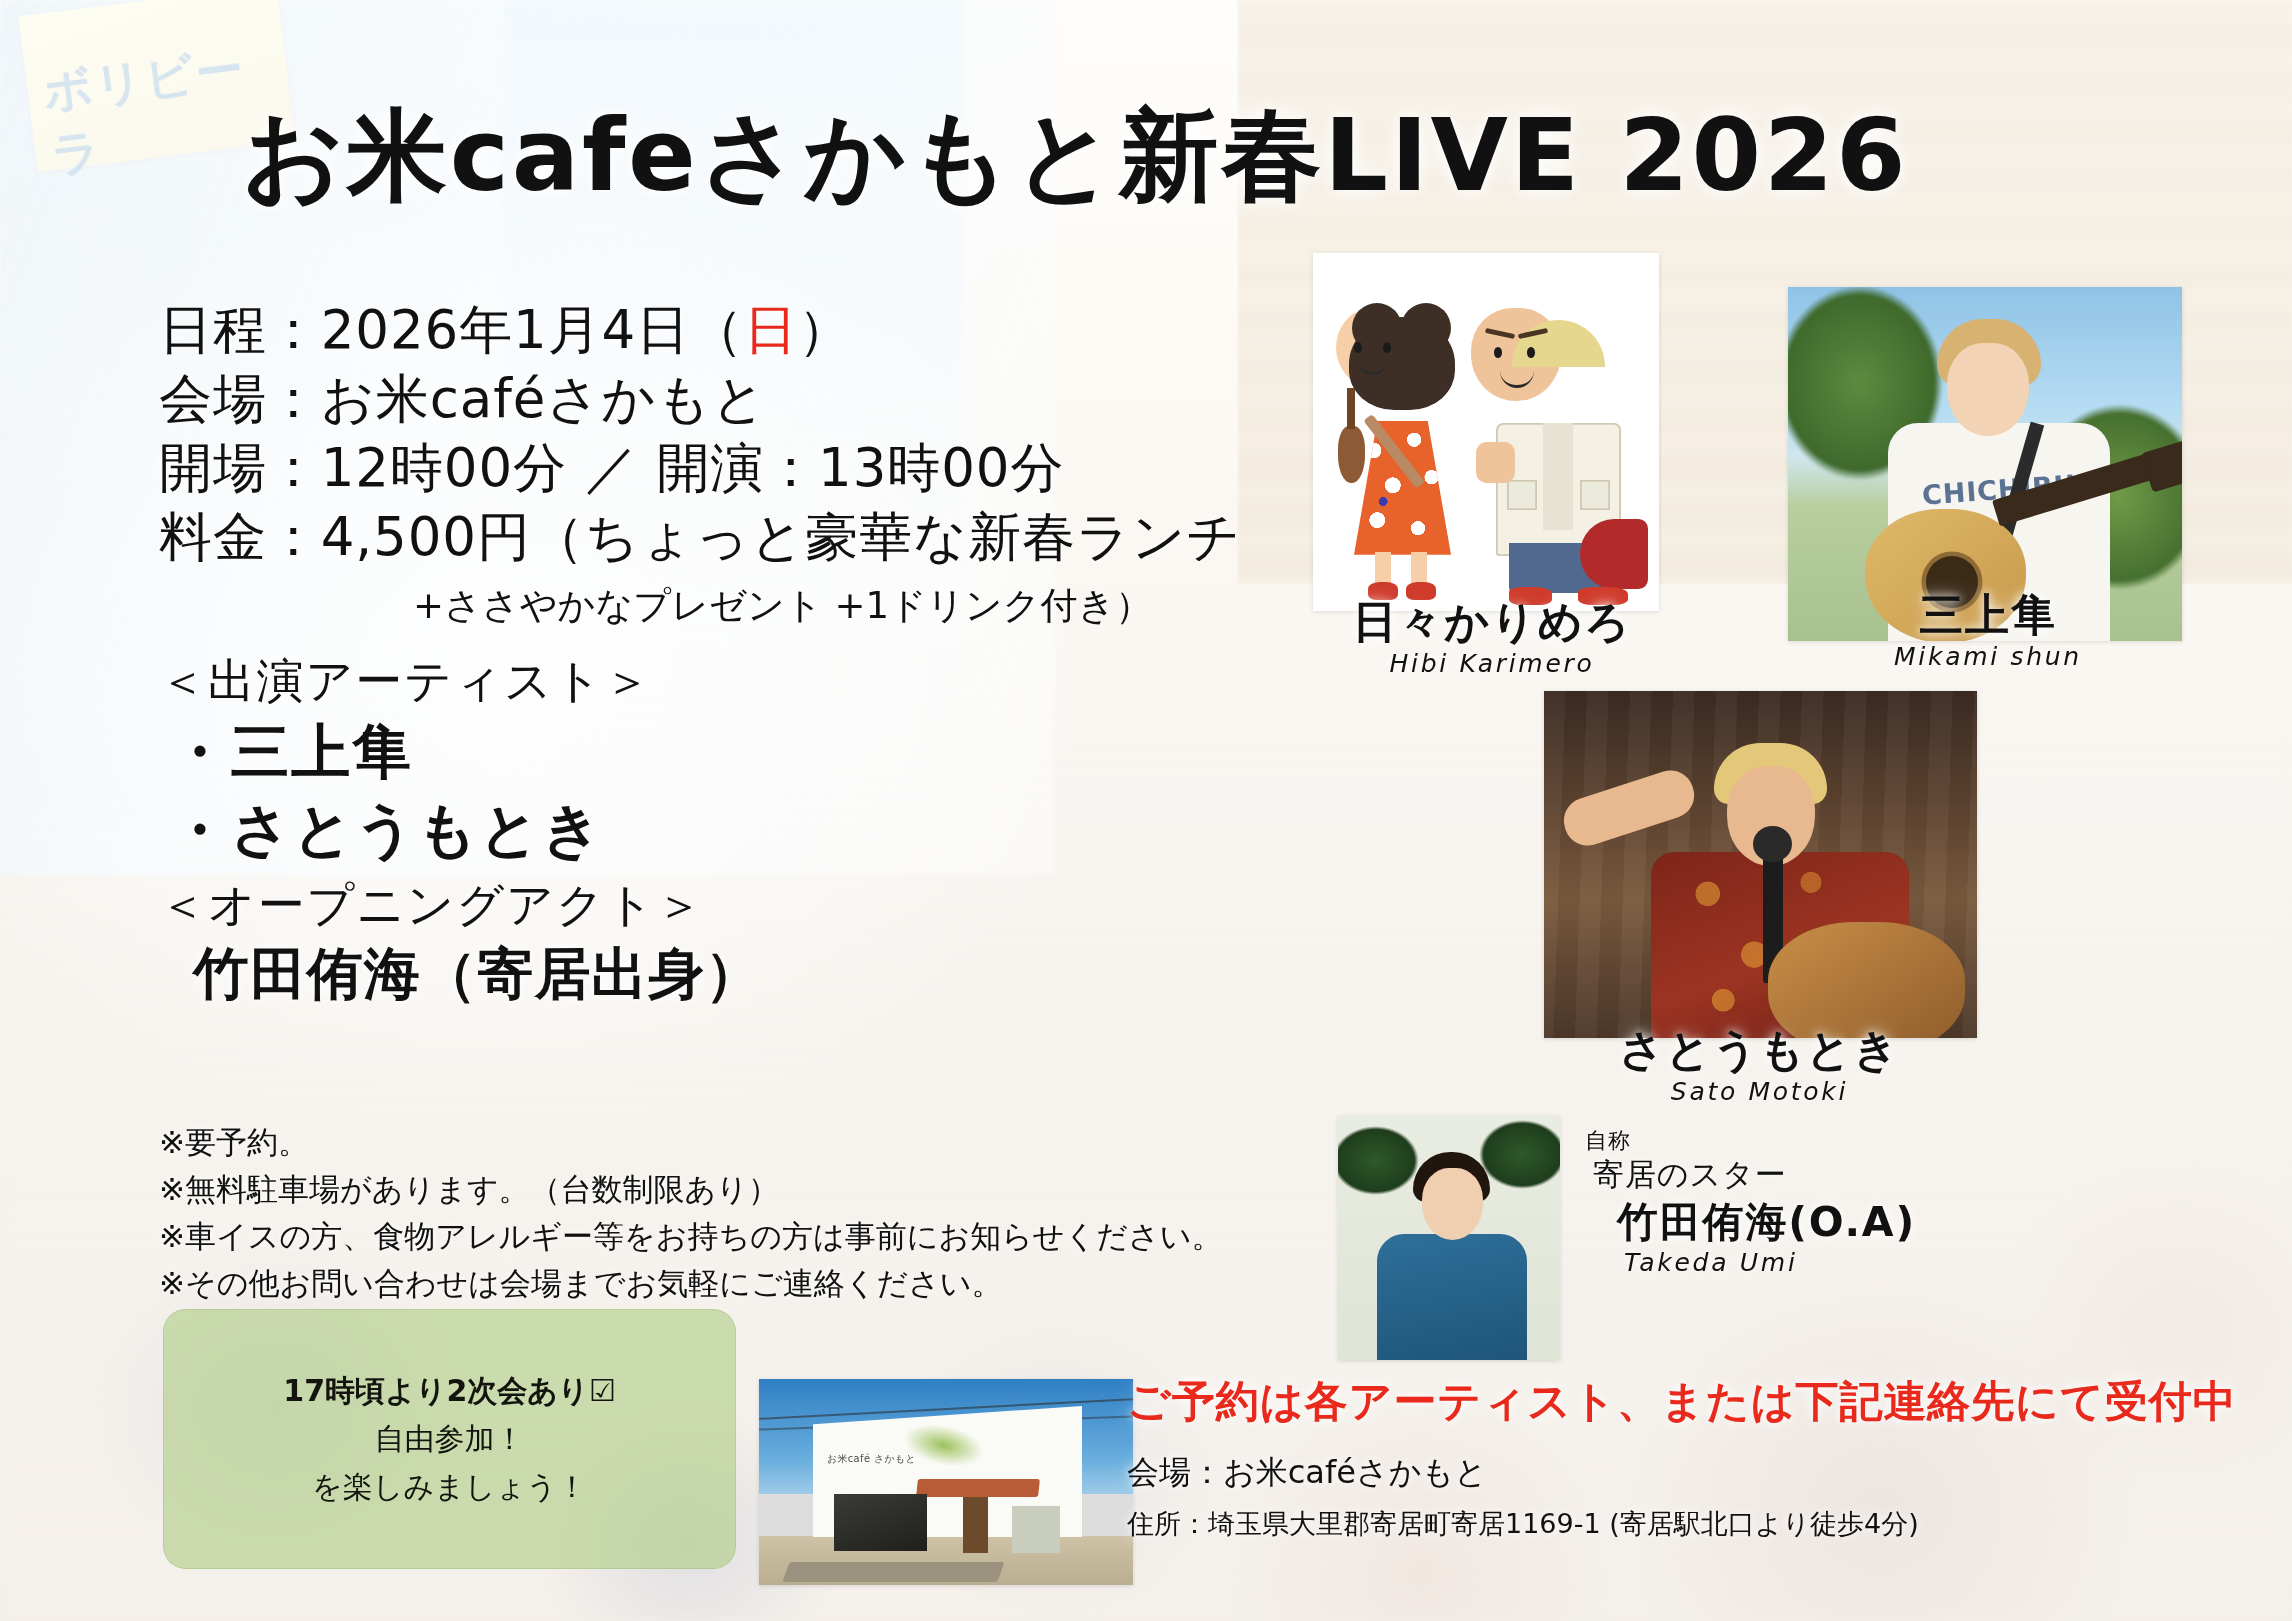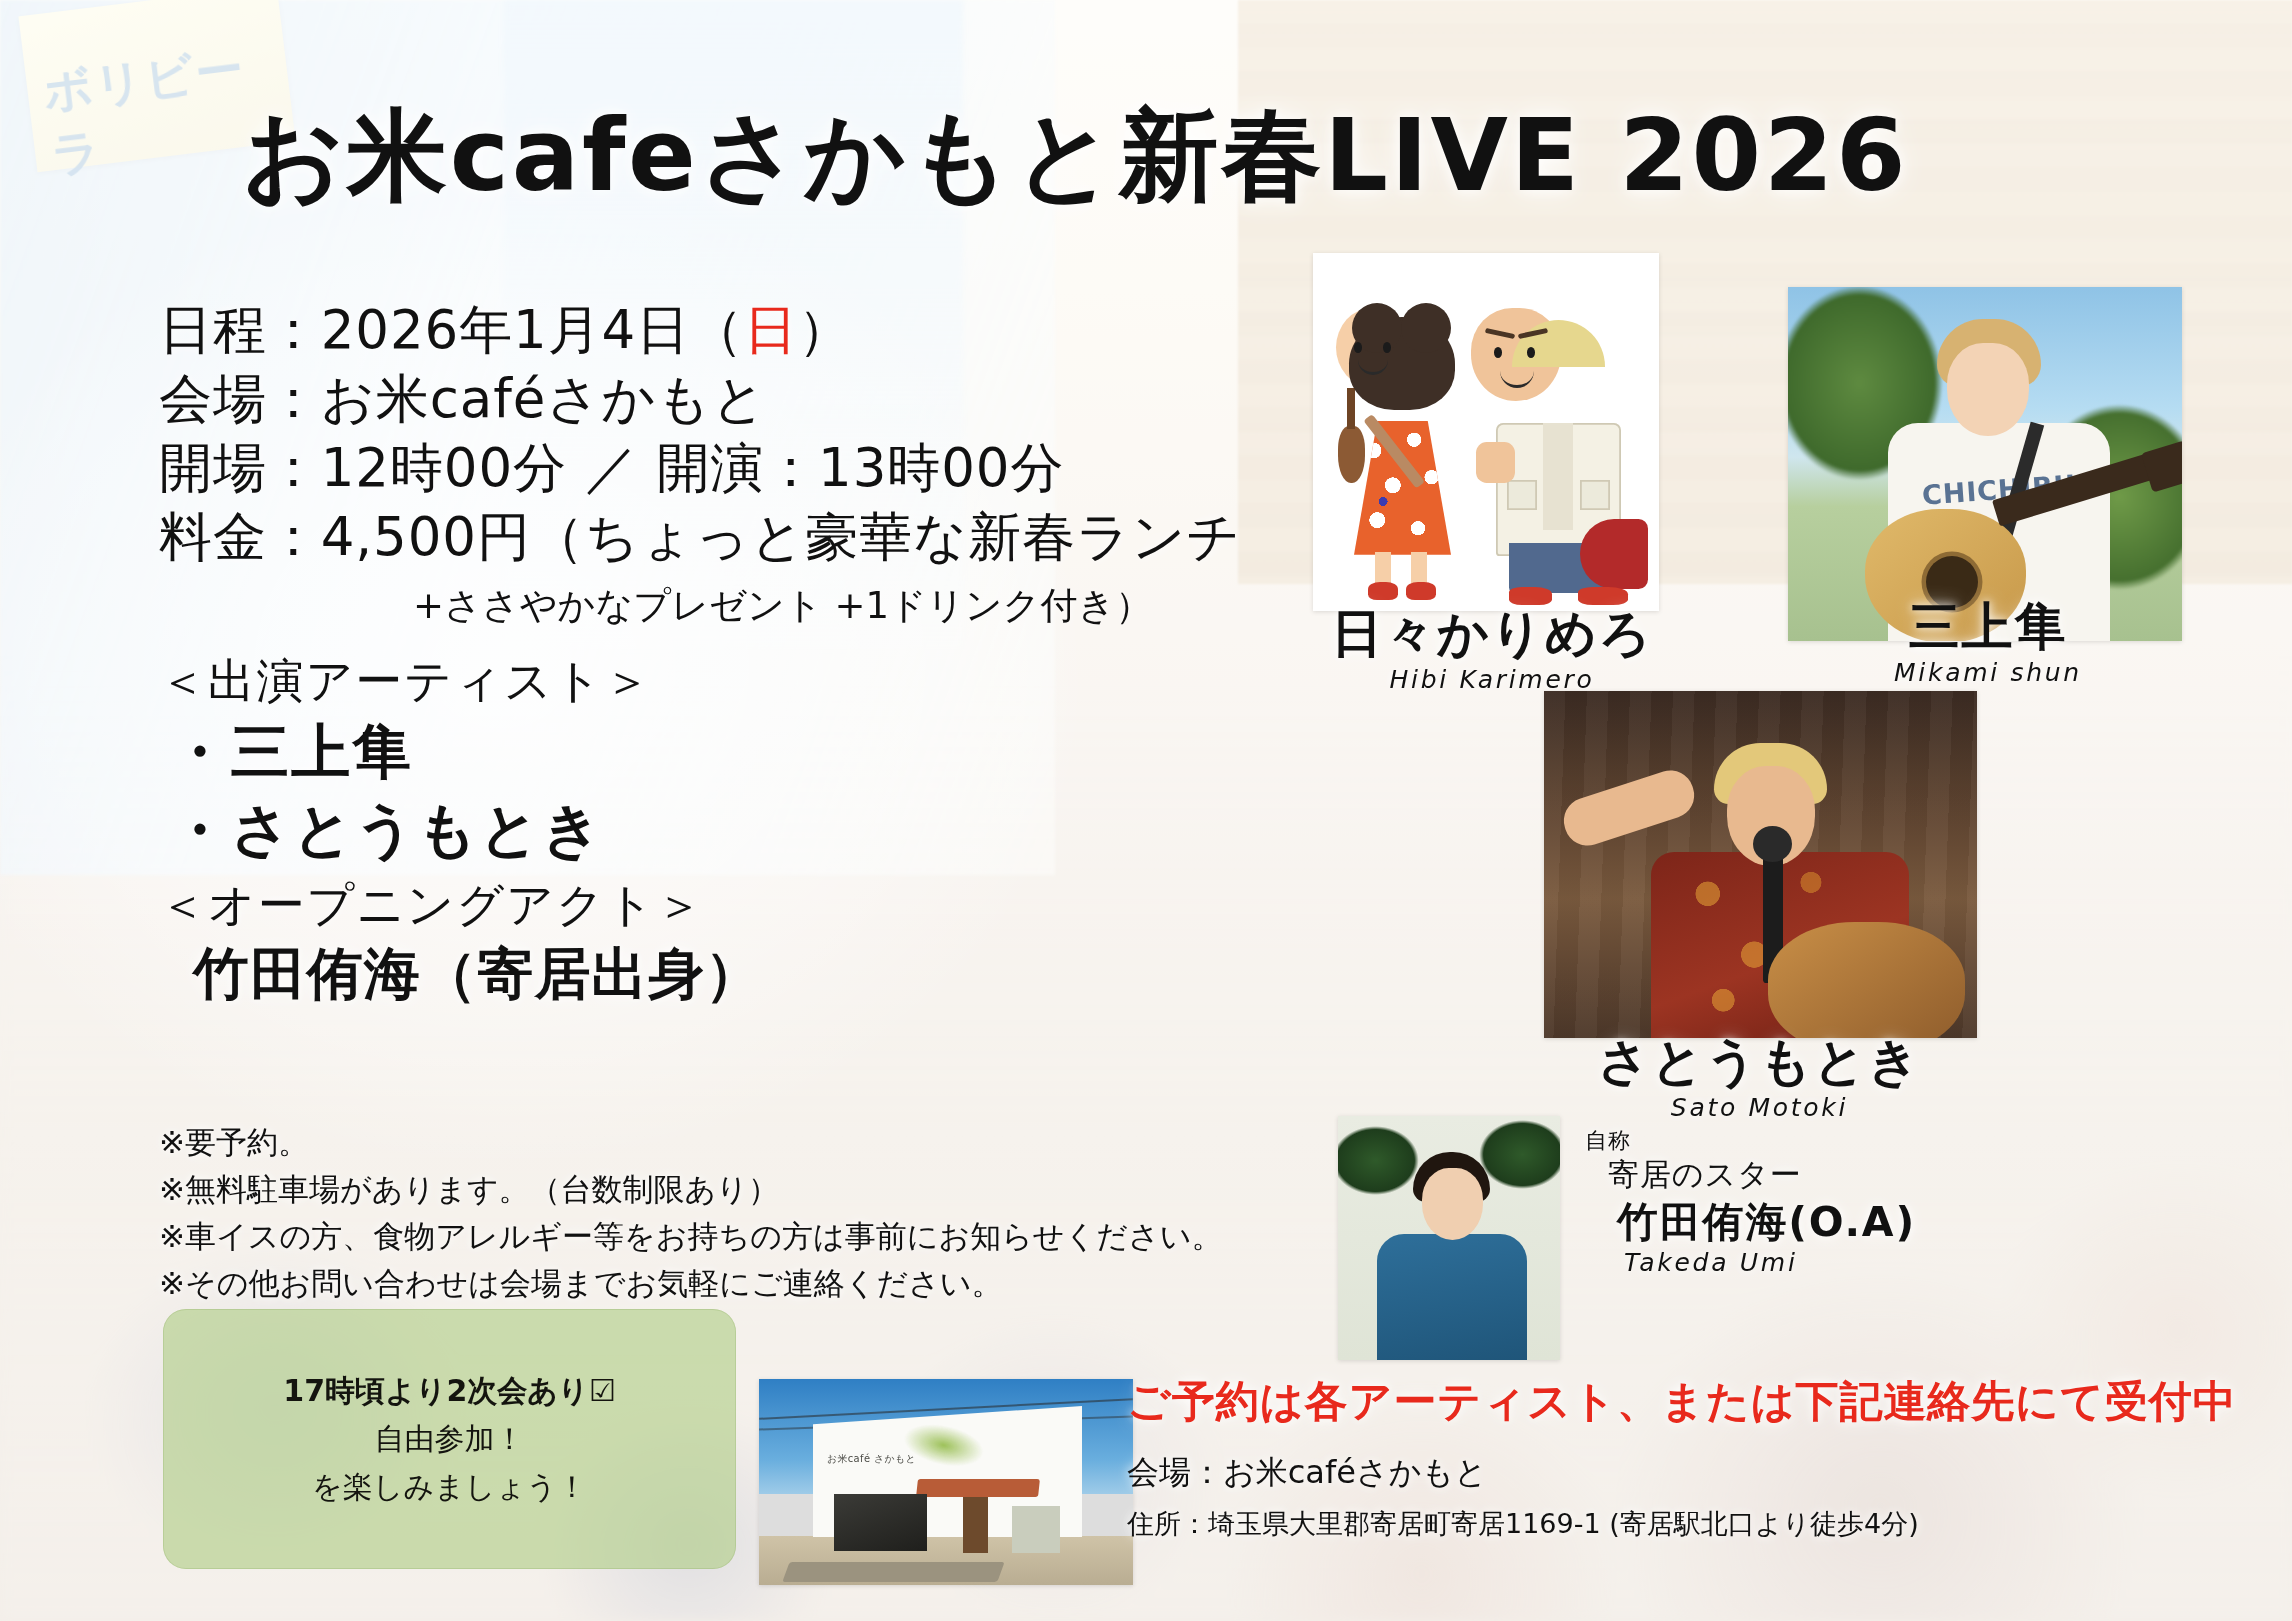--- a/index.html
+++ b/index.html
@@ -271,28 +271,28 @@
   .cf-win2{position:absolute;left:253px;top:127px;width:48px;height:47px;background:#c9cdbd;}
   .cf-ground{position:absolute;left:0;bottom:0;width:100%;height:24%;
     background:linear-gradient(180deg,#cfc3a7,#b9ad92);}
   .cf-path{position:absolute;left:27px;bottom:3.6px;width:215px;height:19.7px;background:#9b937f;transform:skewX(-20deg);border-radius:2.7px;}
 
   
   .cap{
     position:absolute;text-align:center;color:#111;white-space:nowrap;
     text-shadow:0 0 8px rgba(255,255,255,.95),0 0 18px rgba(255,255,255,.8);
   }
-  .cap .jp{font-size:51px;font-weight:700;letter-spacing:1.8px;line-height:1.1;margin-top:8px;}
+  .cap .jp{font-size:44px;font-weight:700;letter-spacing:1.8px;line-height:1.1;}
   .cap .ro{font-size:25px;letter-spacing:2.7px;font-style:italic;line-height:1.45;}
   #cap-karimero{left:1313px;top:598px;width:358px;}
   #cap-mikami{left:1827px;top:591px;width:322px;}
   #cap-sato{left:1558px;top:1026px;width:403px;}
   #cap-takeda{left:1585px;top:1127px;text-align:left;}
   #cap-takeda .pre{font-size:22px;line-height:1.28;letter-spacing:0.9px;}
-  #cap-takeda .pre2{font-size:31px;line-height:1.28;letter-spacing:0.9px;margin-left:23px;}
+  #cap-takeda .pre2{font-size:31px;line-height:1.28;letter-spacing:0.9px;margin-left:8px;}
   #cap-takeda .jp{font-size:41px;margin-top:5.4px;margin-left:32px;text-align:left;}
   #cap-takeda .ro{margin-left:39px;text-align:left;}
 
   
   .contact{position:absolute;left:1127px;top:1376px;color:#111;}
   .contact .cta{
     font-size:43px;font-weight:700;color:#e8291c;letter-spacing:0.9px;
     white-space:nowrap;line-height:1.2;
     text-shadow:0 0 9px rgba(255,255,255,.95),0 0 19.7px rgba(255,255,255,.85);
   }

